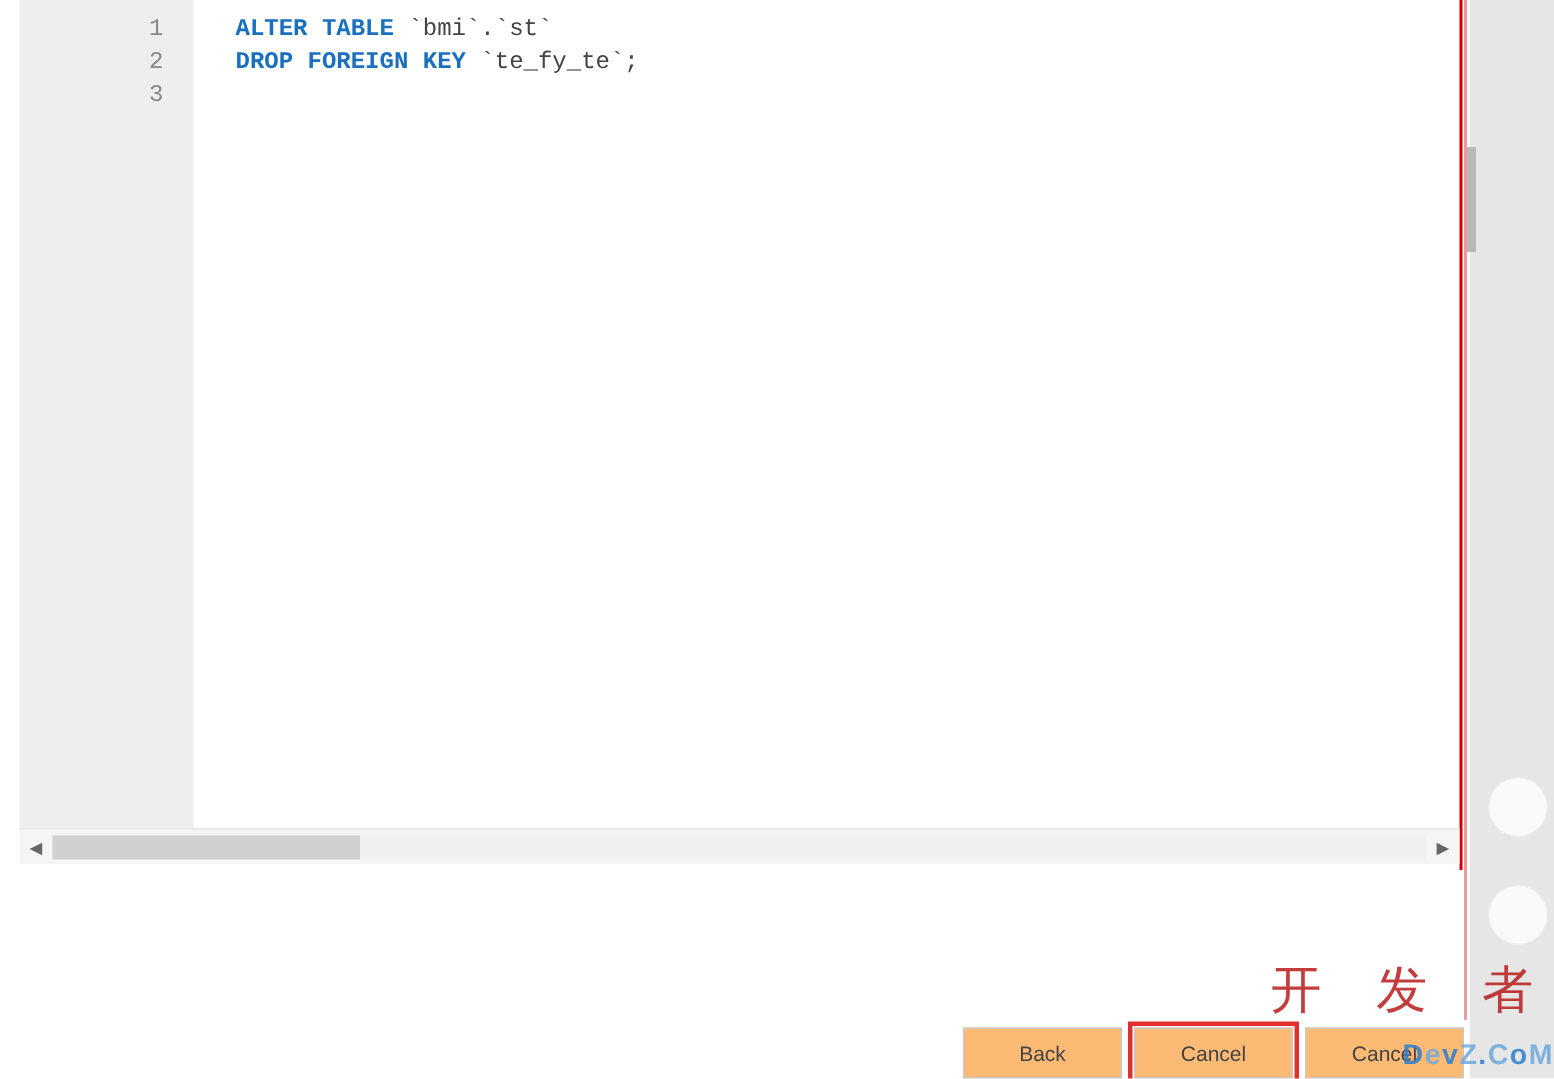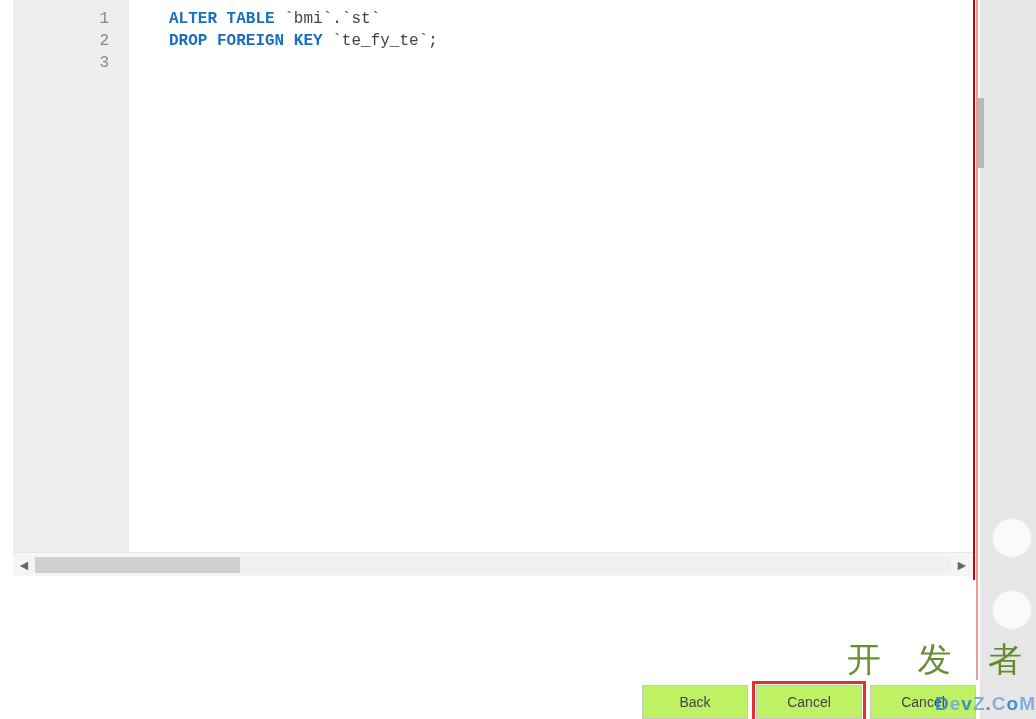--- a/index.html
+++ b/index.html
@@ -37,21 +37,21 @@
       font-size: 16px;
       line-height: 22px;
       user-select: none;
     }
     .gutter div {
       height: 22px;
     }
     .code-content {
       flex: 1;
       padding-top: 8px;
-      padding-left: 40px;
+      padding-left: 28px;
       font-family: Consolas, 'Courier New', monospace;
       font-size: 16px;
       line-height: 22px;
       white-space: pre;
       color: #333;
     }
     .code-line { height: 22px; }
     .keyword { color: #1a6fbf; font-weight: bold; }
     .identifier { color: #444; }
     .punct { color: #444; }
@@ -93,21 +93,21 @@
       right: 60px;
       bottom: 0;
       height: 34px;
       display: flex;
       gap: 8px;
       align-items: flex-end;
     }
     .btn {
       height: 28px;
       min-width: 106px;
-      background: #bef264;
+      background: #fdba74;
       border: 1px solid #c8c8c8;
       font-size: 14px;
       color: #444;
       cursor: pointer;
       display: flex;
       align-items: center;
       justify-content: center;
       padding: 16px 16px;
     }
     .btn-highlight {
@@ -136,21 +136,21 @@
       right: 52px;
       top: 98px;
       width: 6px;
       height: 70px;
       background: #b8b8b8;
     }
     .watermark-cn {
       position: absolute;
       right: 0;
       bottom: 36px;
-      color: #4d7c0f;
+      color: #b91c1c;
       font-size: 34px;
       font-family: "SimSun", serif;
       letter-spacing: 14px;
       opacity: 0.85;
       user-select: none;
     }
     .watermark-en {
       position: absolute;
       right: 0;
       bottom: 4px;

